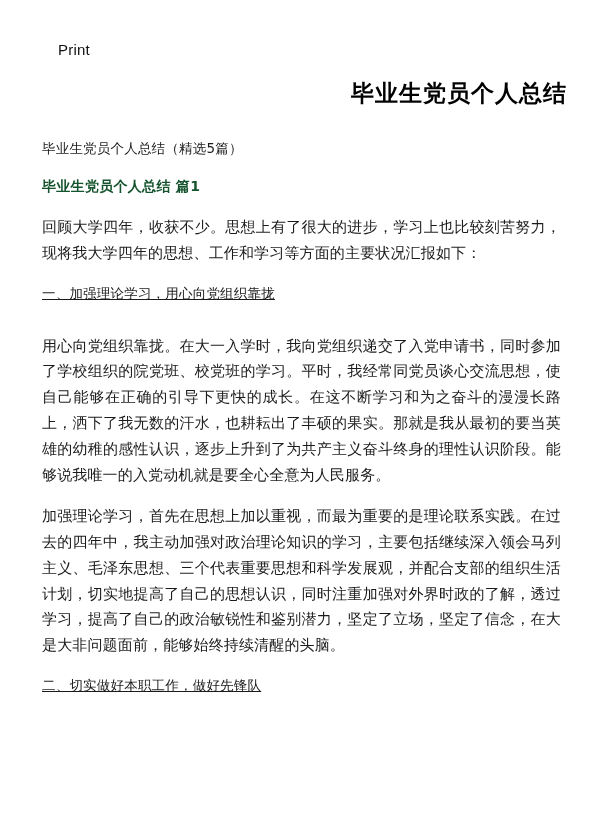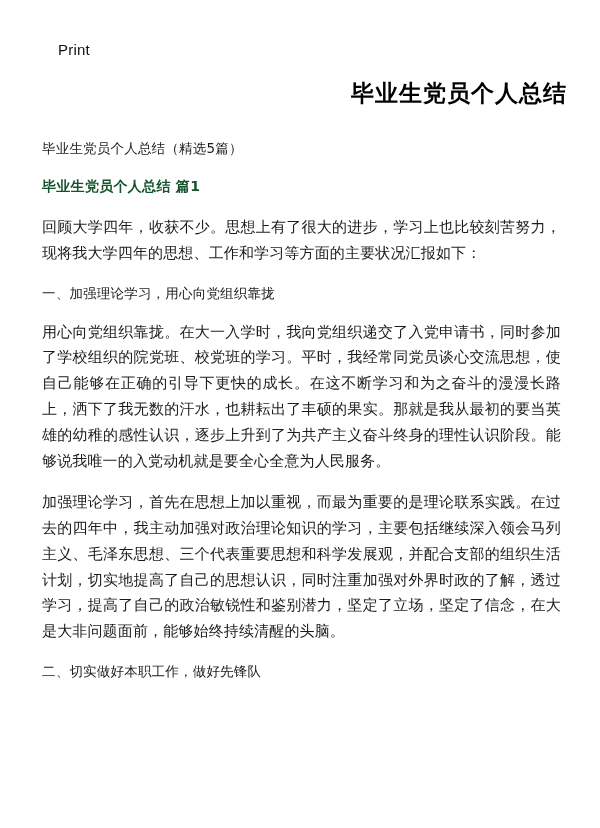--- a/index.html
+++ b/index.html
@@ -51,24 +51,25 @@
   .sub-heading {
     font-size: 14px;
     font-weight: bold;
     margin: 0 0 18px 0;
     line-height: 1.5;
     color: #14532d;
     letter-spacing: 0.3px;
   }
   .section-heading {
     font-size: 13.5px;
-    margin: 0 0 16px 0;
+    margin: 0 0 30px 0;
     line-height: 1.55;
     color: #1b1b1b;
     letter-spacing: 0.2px;
+    text-decoration: underline;
   }
   p.body-par {
     font-size: 15px;
     line-height: 1.72;
     margin: 0 6px 16px 0;
     text-align: justify;
     text-justify: inter-ideograph;
     color: #1b1b1b;
     letter-spacing: 0.15px;
   }

